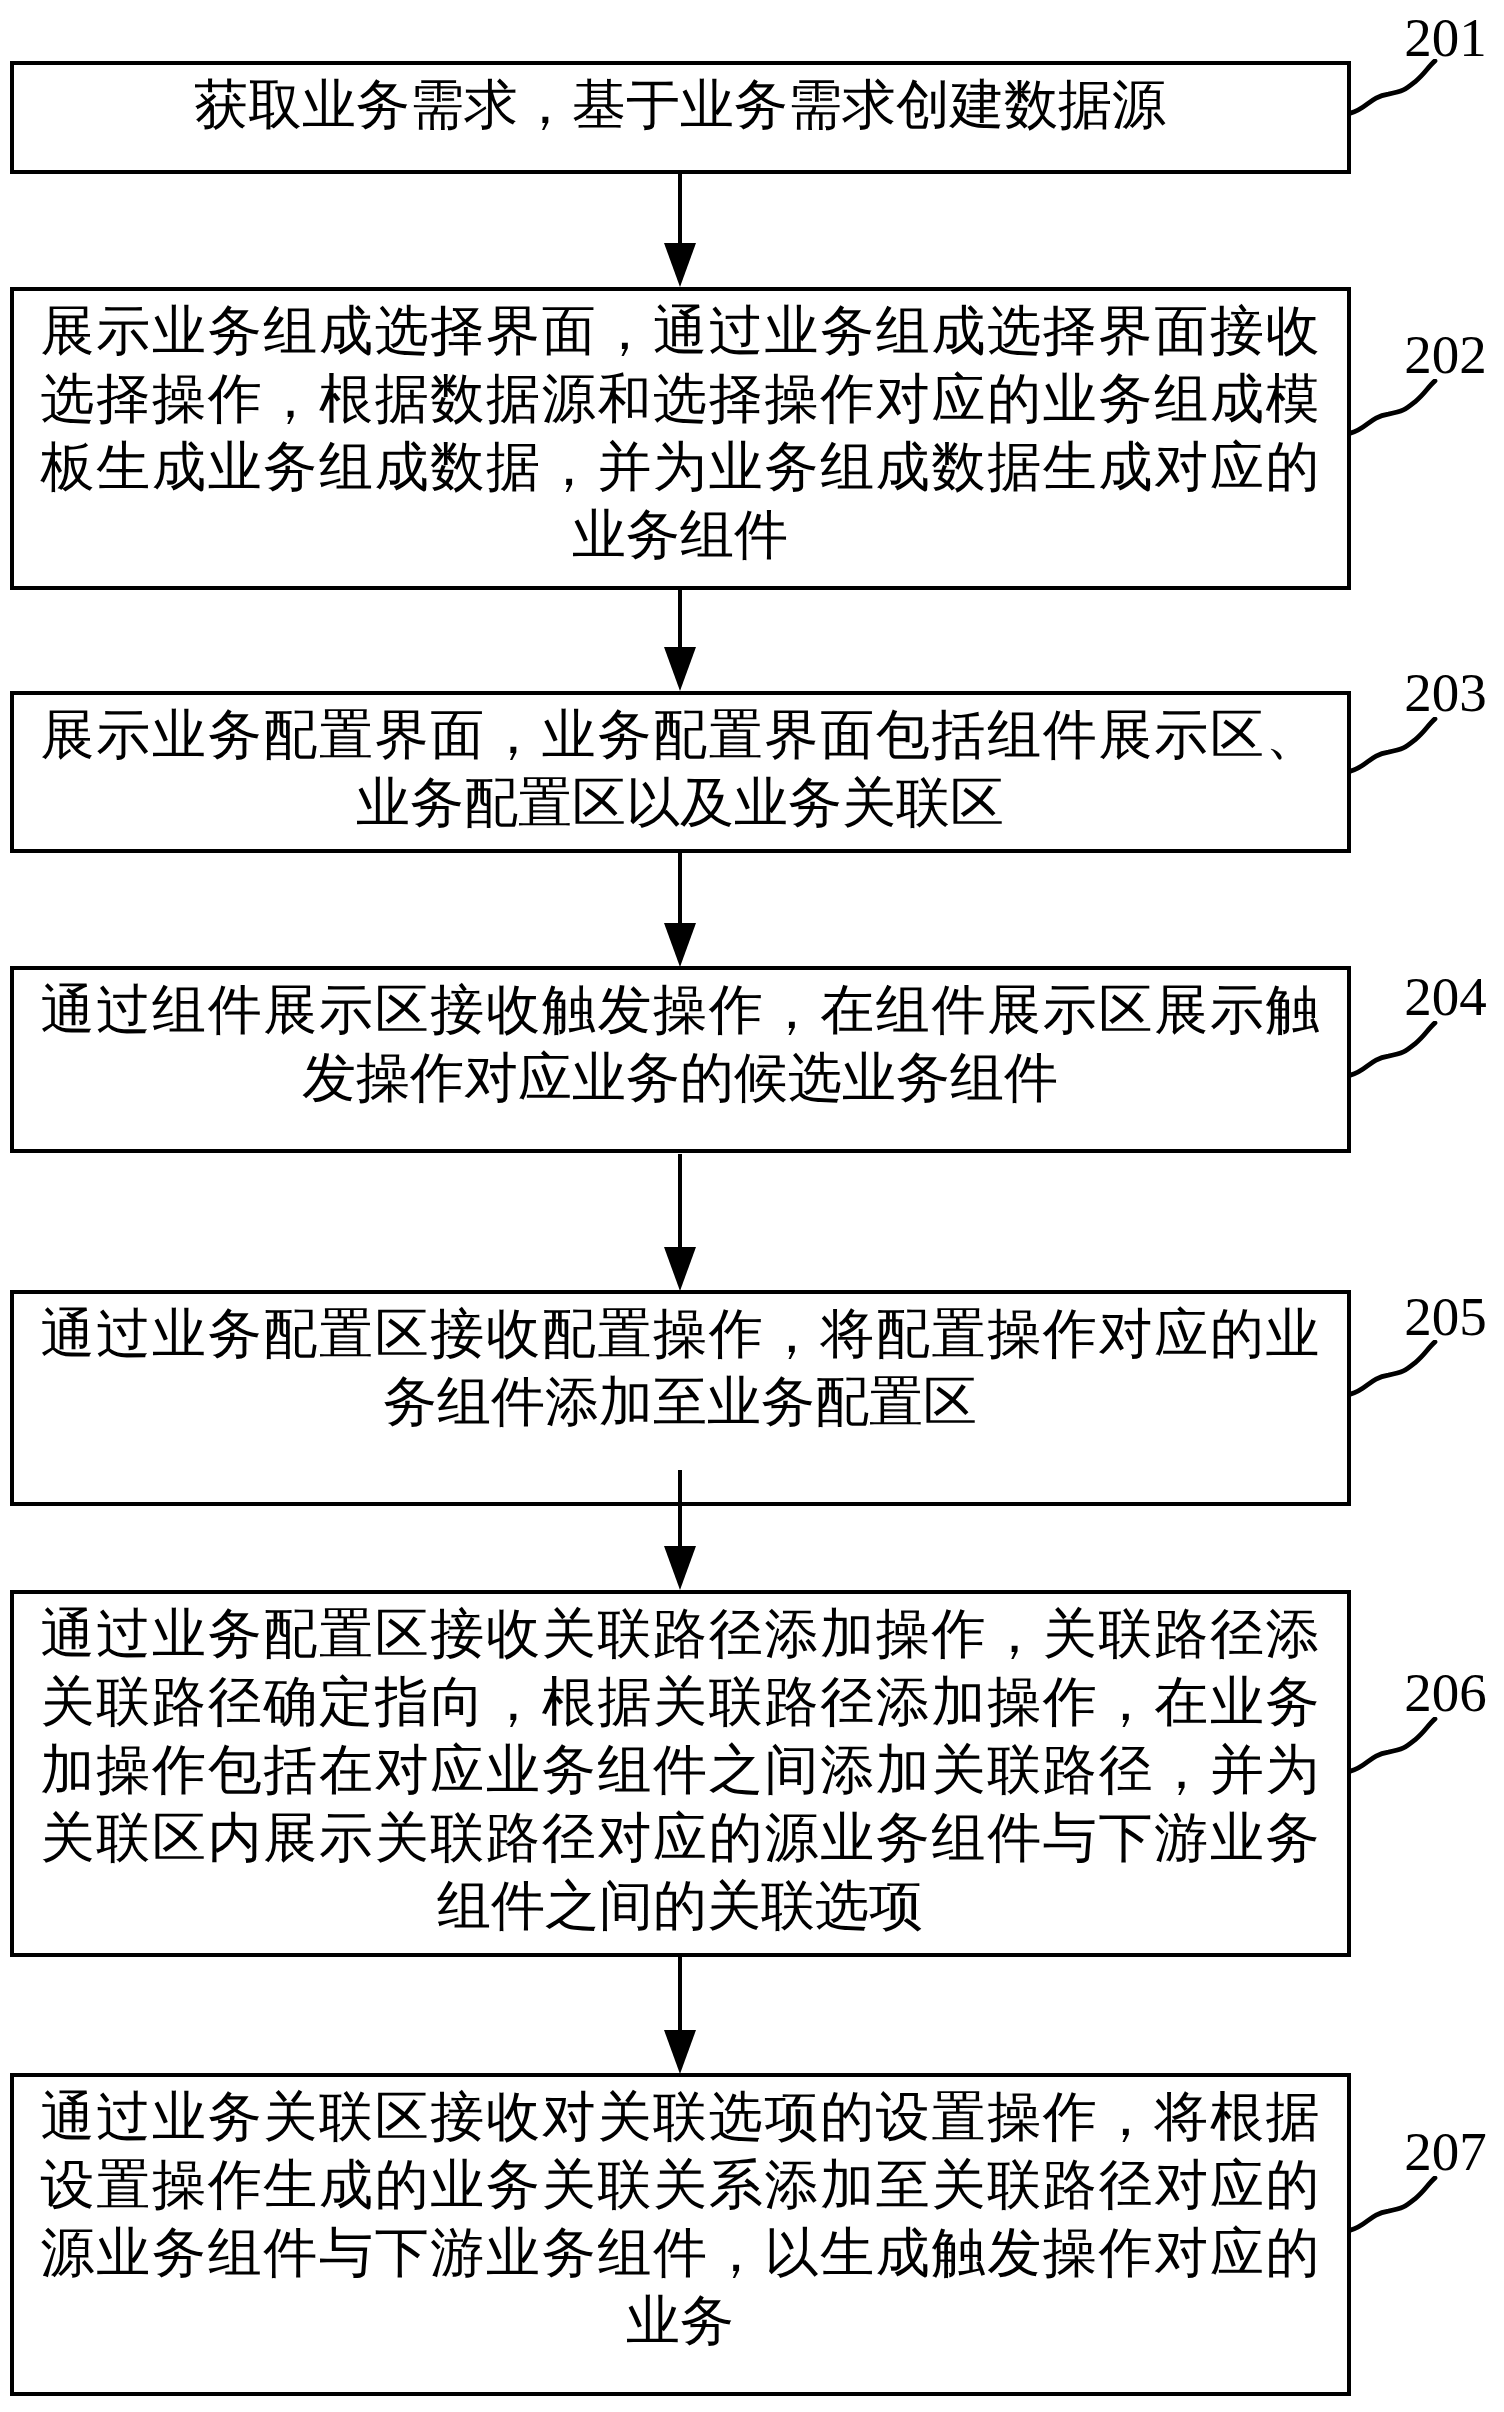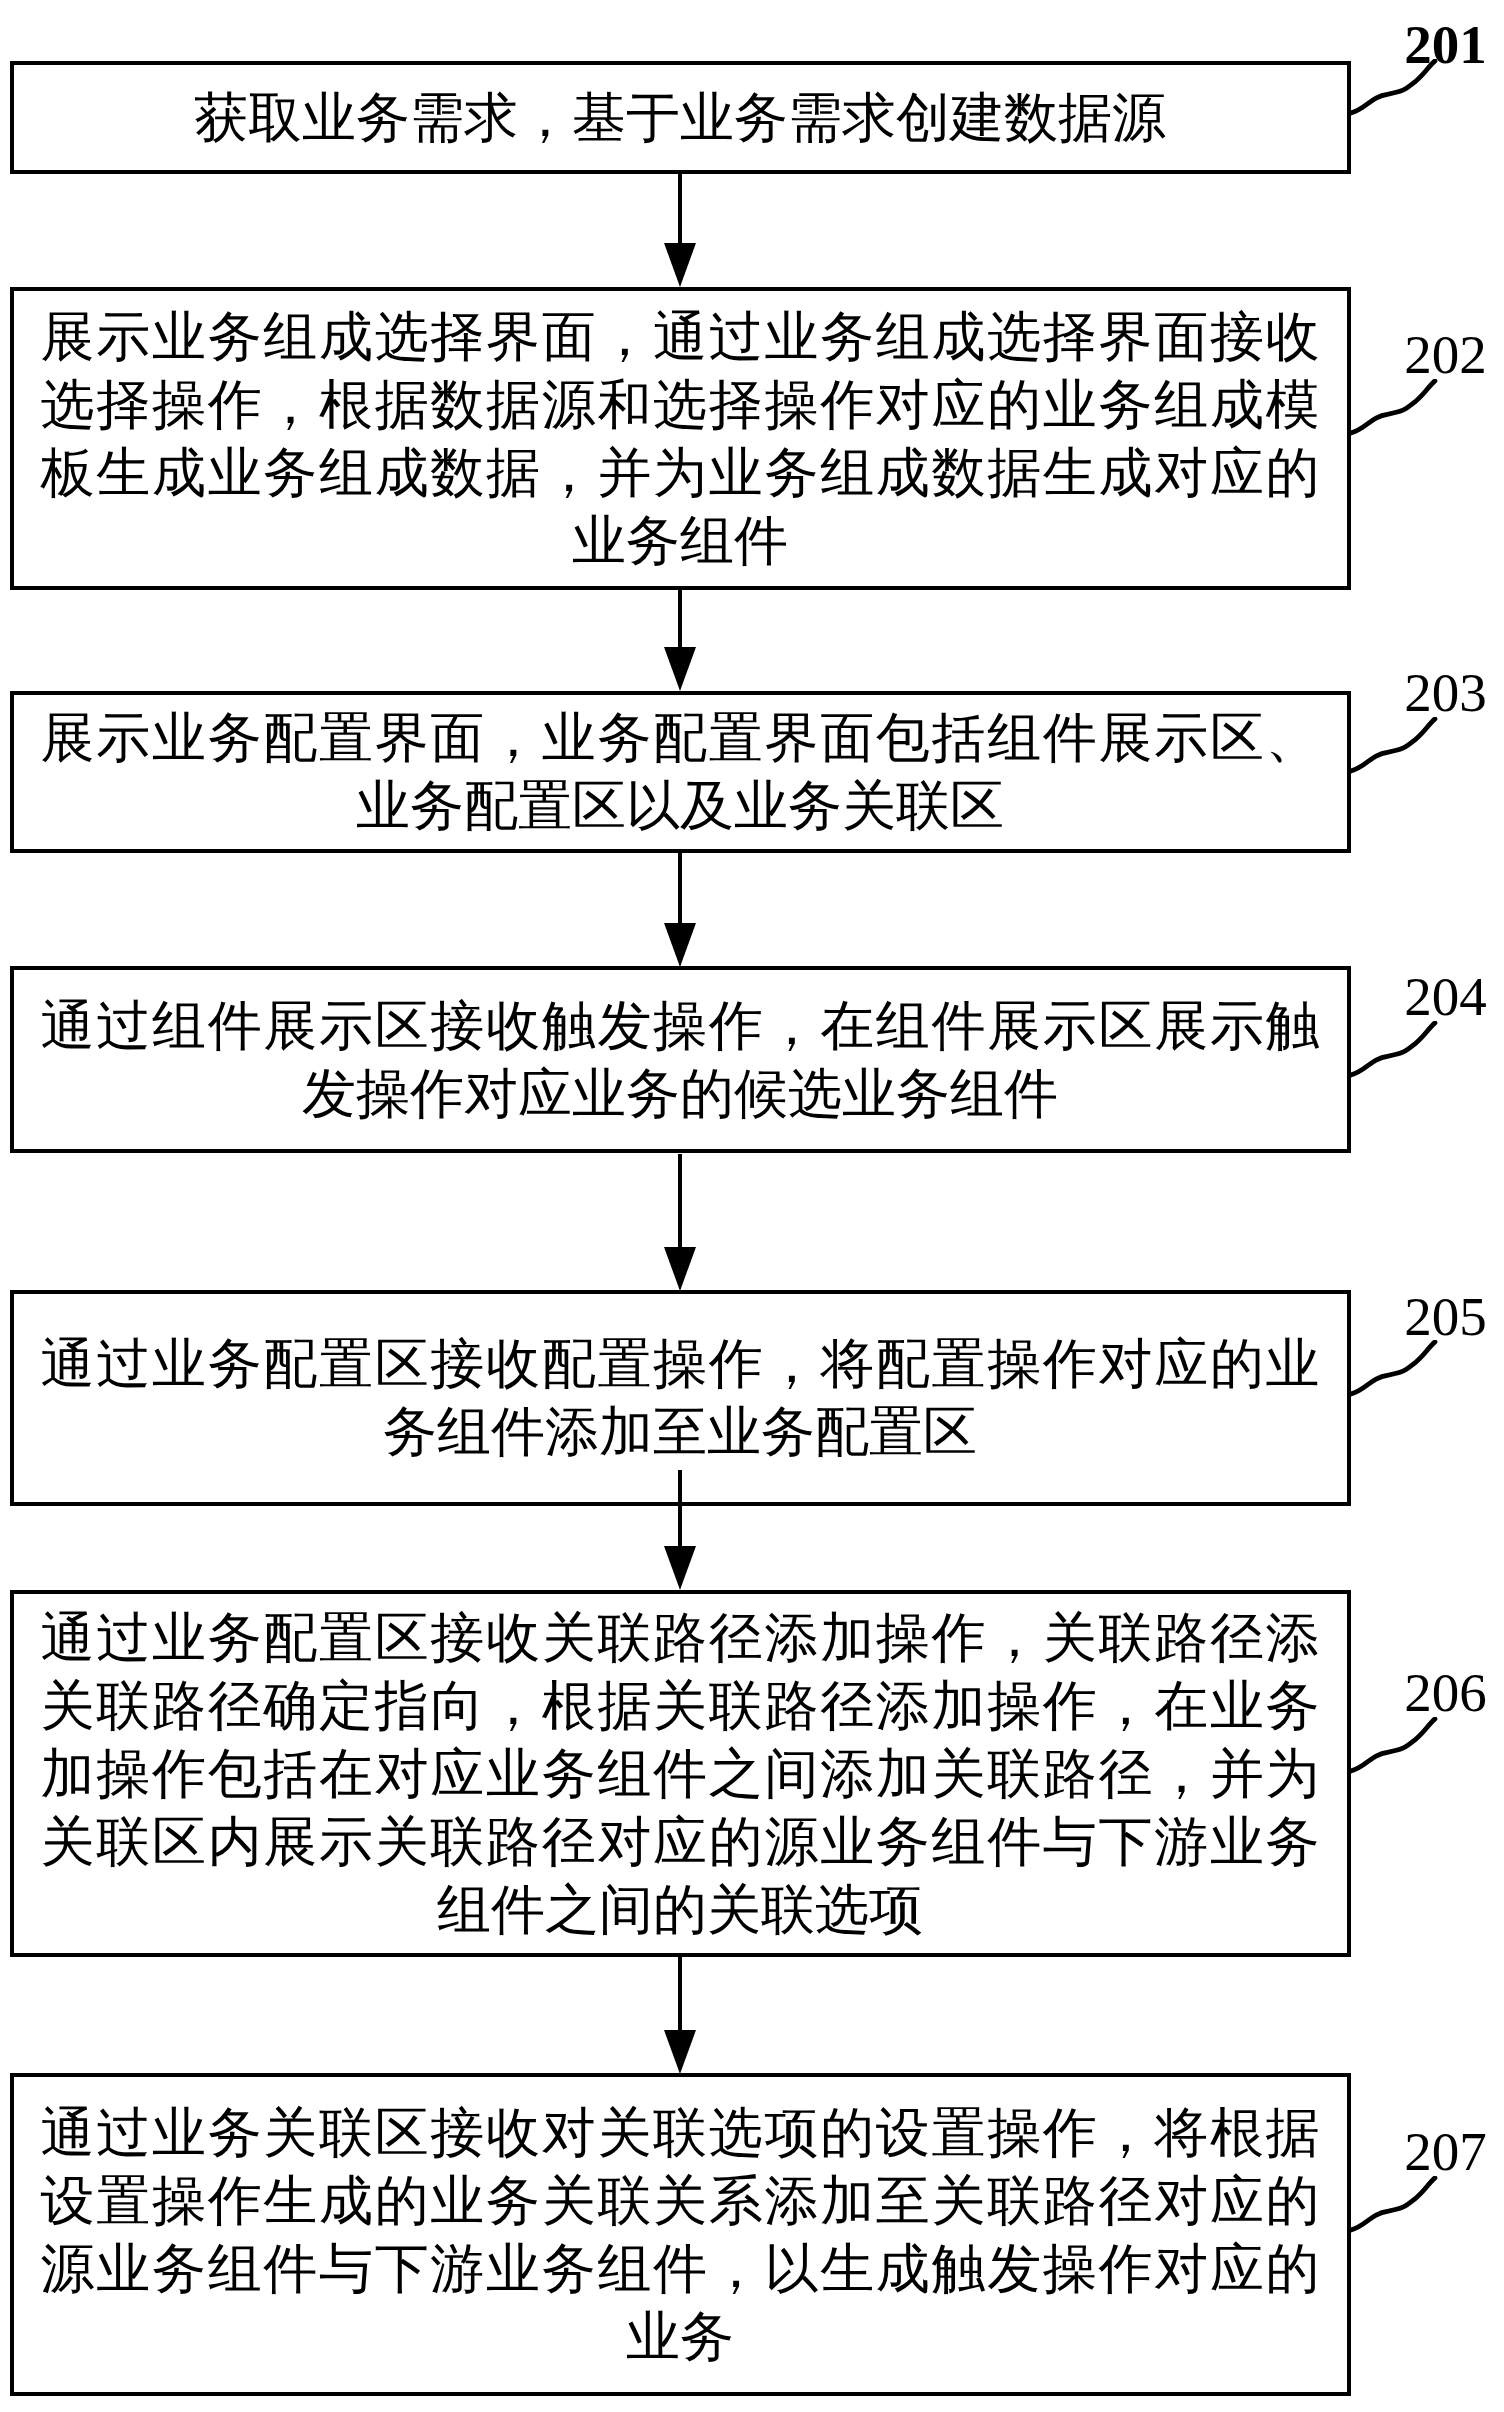--- a/index.html
+++ b/index.html
@@ -18,21 +18,21 @@
   }
   .box {
     position: absolute;
     left: 9.6px;
     width: 1341px;
     border: 4.8px solid #000000;
     box-sizing: border-box;
     background: #ffffff;
     display: flex;
     flex-direction: column;
-    justify-content: center;
+    justify-content: flex-start;
     padding: 5.7px 27px;
   }
   .box .jline, .box .cline {
     font-size: 54px;
     line-height: 68px;
     white-space: nowrap;
   }
   .box .jline {
     text-align: justify;
     text-align-last: justify;
@@ -77,21 +77,21 @@
   .connector svg { display: block; }
 </style>
 </head>
 <body>
 
 <div id="canvas">
 
   <div class="box" style="top:61px; height:113px;">
     <div class="cline">获取业务需求，基于业务需求创建数据源</div>
   </div>
-  <div class="ref-label" style="top:17px;font-weight:bold;">201</div>
+  <div class="ref-label" style="top:10px;">201</div>
   <div class="connector" style="top:59px;">
     <svg width="96" height="57" viewBox="0 0 100 60">
       <path d="M 2 57 C 20 52, 22 40, 42 37 C 58 34, 60 32, 70 24 C 80 16, 84 8, 91 2" fill="none" stroke="#000000" stroke-width="5" stroke-linecap="round"></path>
     </svg>
   </div>
 
   <div class="arrow" style="top:174px;">
     <div class="stem" style="height:69px;"></div>
     <div class="head"></div>
   </div>

